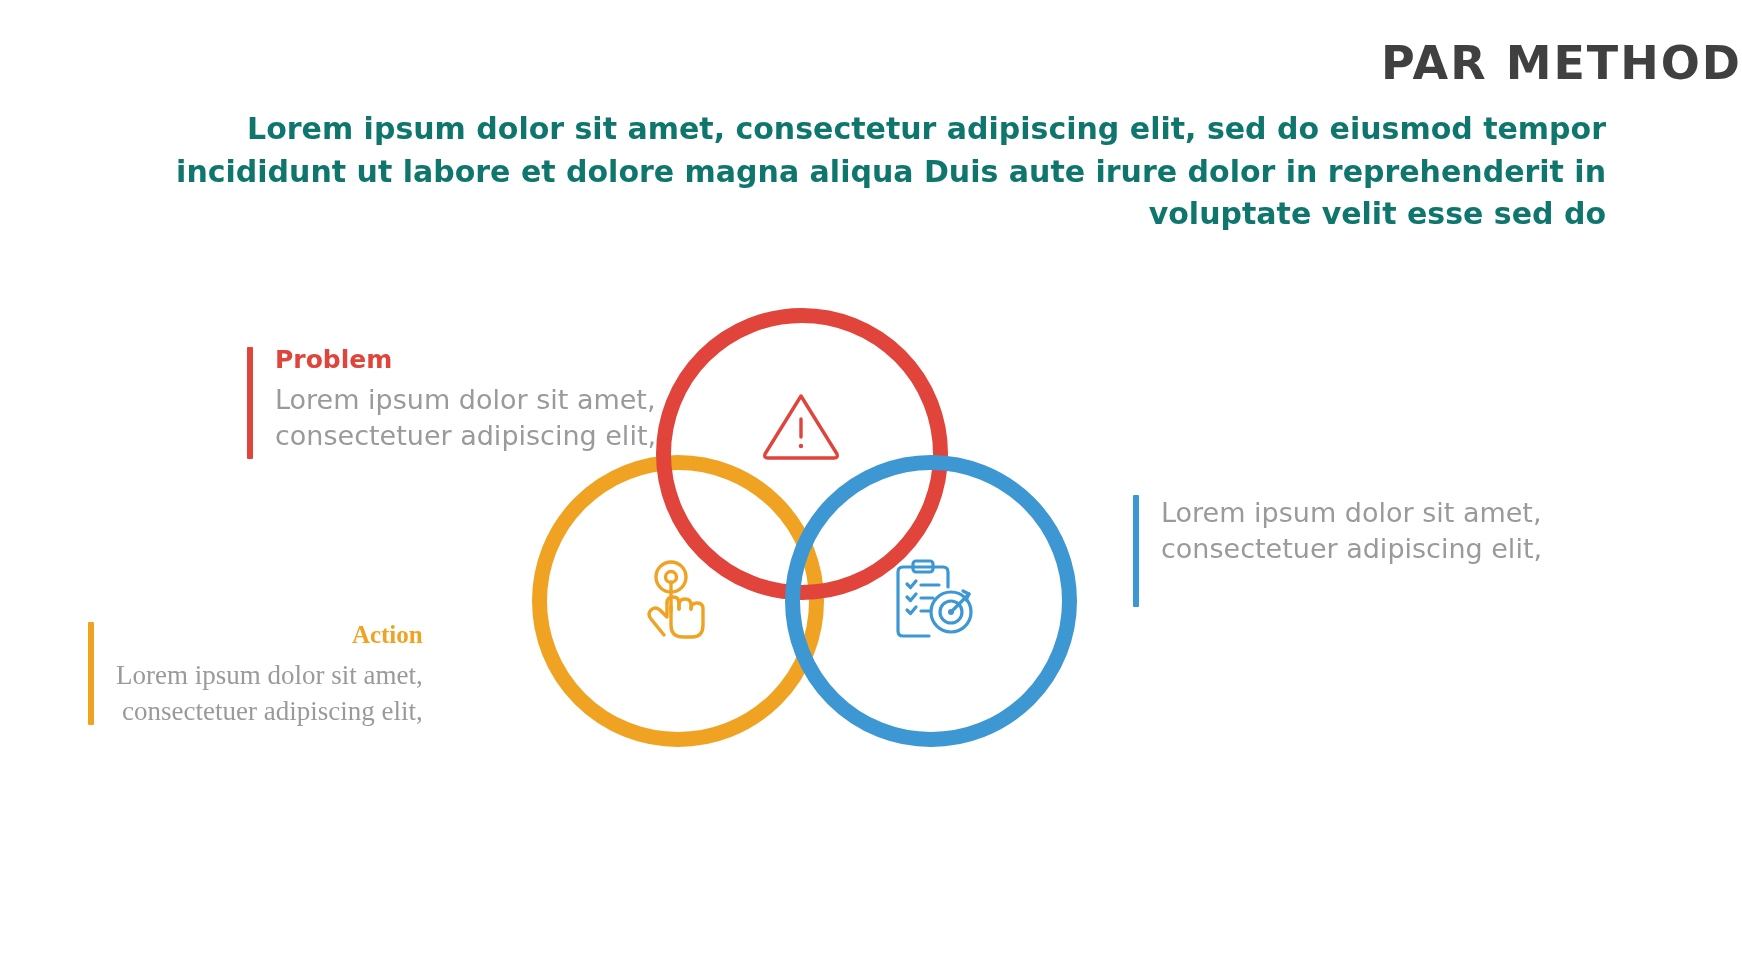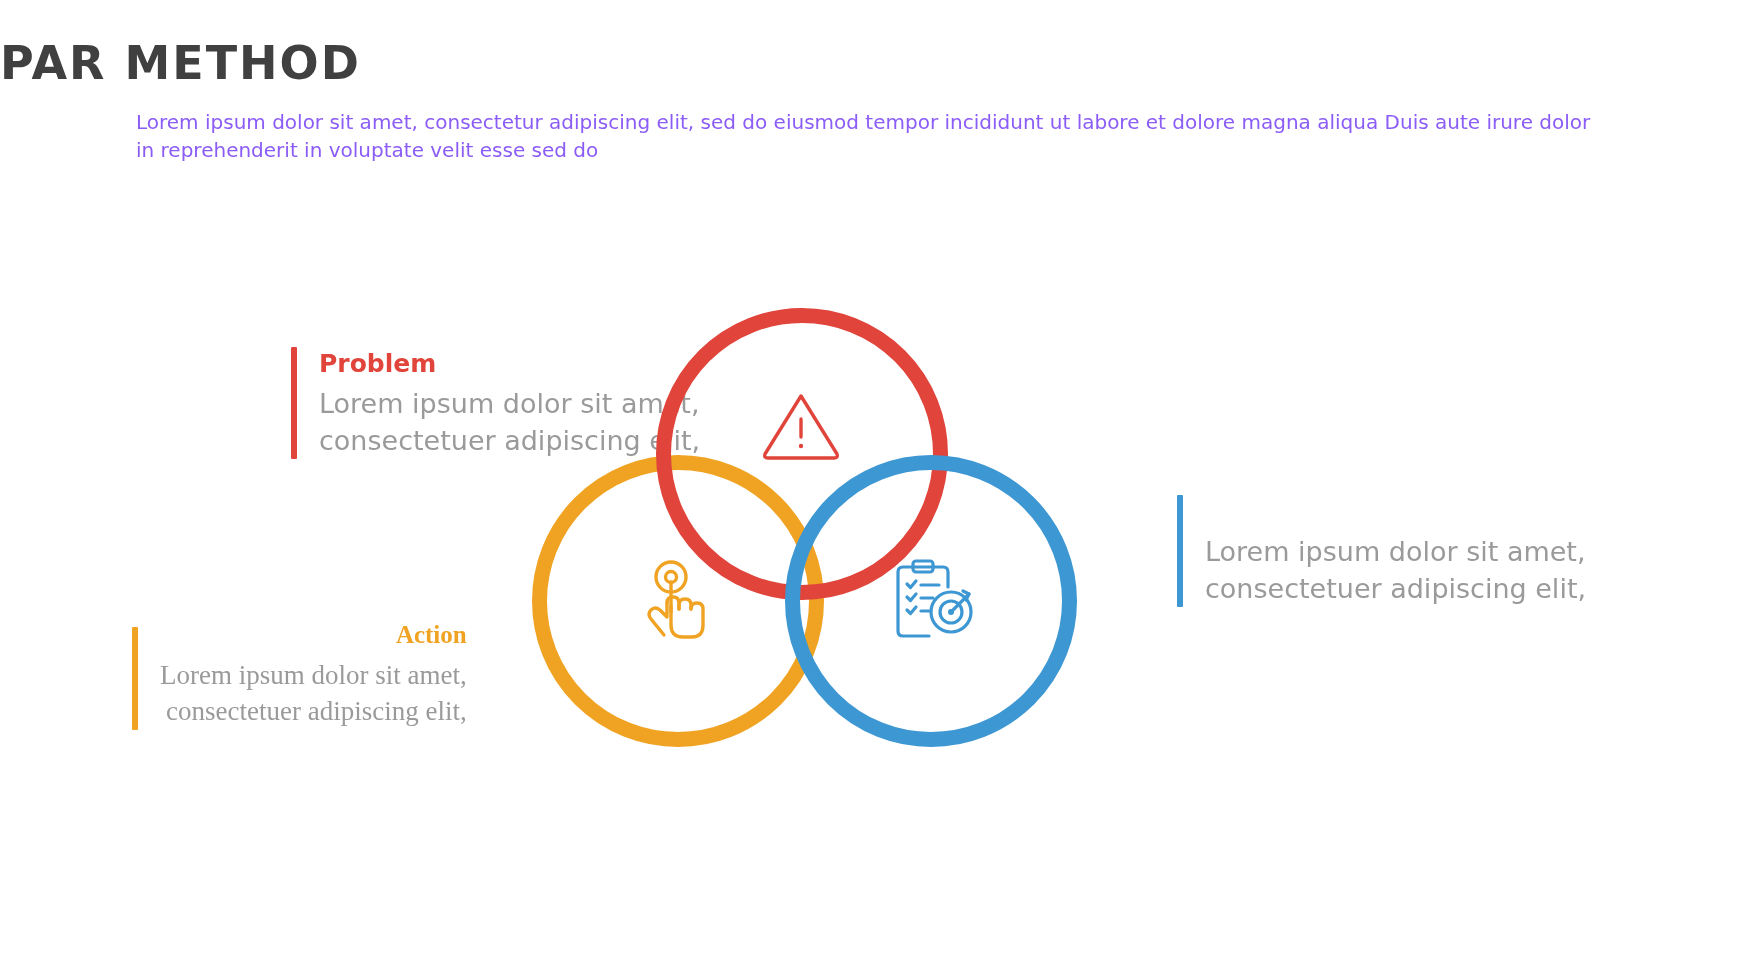--- a/index.html
+++ b/index.html
@@ -14,37 +14,37 @@
     font-family: "DejaVu Sans", sans-serif;
     overflow: hidden;
   }
 
   
   .header {
     position: absolute;
     top: 0;
     left: 0;
     width: 1742px;
-    text-align: left;
+    text-align: right;
   }
   .title {
     margin: 36px 0 0 0;
     font-size: 46px;
     font-weight: bold;
     letter-spacing: 2px;
     color: #404040;
     font-family: "DejaVu Sans", sans-serif;
   }
   .subtitle {
     margin: 18px auto 0 auto;
     width: 1470px;
-    font-size: 20px;
+    font-size: 30px;
     line-height: 1.42;
-    color: #8b5cf6;
-    font-weight: 400;
+    color: #0f766e;
+    font-weight: 700;
   }
 
   
   .stage {
     position: absolute;
     left: 0;
     top: 0;
     width: 1742px;
     height: 980px;
   }
@@ -89,22 +89,21 @@
     z-index: 6;
   }
   .icon-problem { left: 741px; top: 370px; width: 120px; height: 110px; }
   .icon-action  { left: 617px; top: 545px; width: 120px; height: 110px; }
   .icon-result  { left: 871px; top: 545px; width: 120px; height: 110px; }
 
   
   .item {
     position: absolute;
     display: flex;
-    align-items: flex-end;
-    margin-left: 44px;
+    align-items: flex-start;
   }
   .bar {
     width: 6px;
     border-radius: 1px;
     flex: 0 0 auto;
   }
   .item-text {
     padding-left: 22px;
   }
   .item-title {

